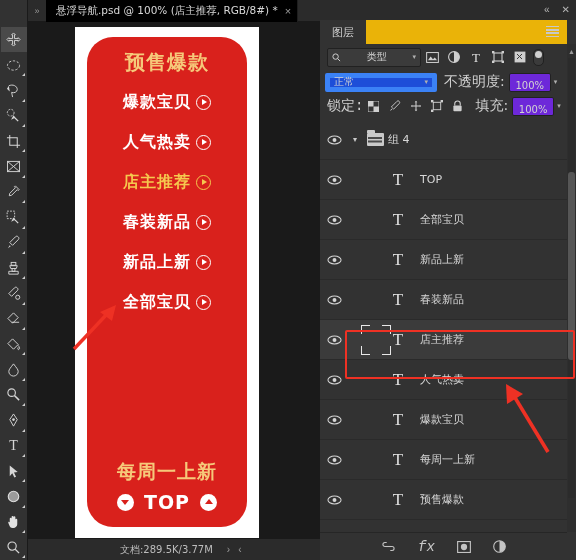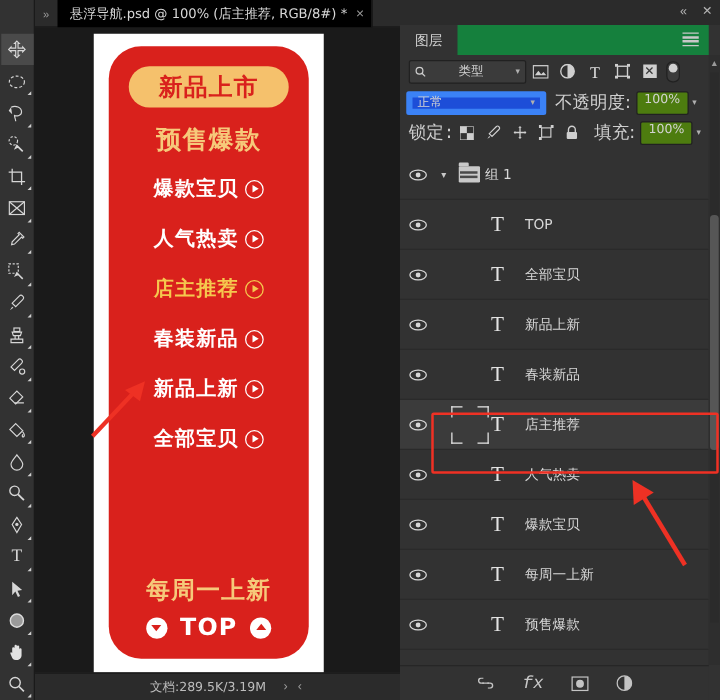--- a/index.html
+++ b/index.html
@@ -154,21 +154,21 @@
   }
   .dock-topbar {
     position: absolute; left: 0; top: 0; width: 256px; height: 20px;
     background: #2b2b2b; display: flex; align-items: center; justify-content: flex-end;
     padding-right: 6px; gap: 12px;
   }
   .dock-icon { color: #b4b4b4; font-size: 10px; line-height: 1; }
 
   .panel-tabs {
     position: absolute; left: 0; top: 20px; width: 247px; height: 24px;
-    background: #15803d; display: flex; align-items: flex-end;
+    background: #eab308; display: flex; align-items: flex-end;
   }
   .panel-tab {
     height: 24px; padding: 0 12px; background: #323232;
     display: flex; align-items: center;
     font-size: 11px; color: #d2d2d2;
     font-family: "DejaVu Sans", sans-serif;
   }
   .panel-menu {
     position: absolute; right: 8px; top: 6px;
     width: 13px; height: 11px;
@@ -208,23 +208,23 @@
     border: 5px solid #3b82f6; border-radius: 2px;
     display: flex; align-items: center; padding: 0 4px;
   }
   .blend-select .lbl { font-size: 10px; color: #d2d2d2; flex: 1; font-family: "DejaVu Sans", sans-serif; }
   .caret { color: #b0b0b0; font-size: 7px; }
   .row-label {
     font-size: 14px; color: #cfcfcf; margin-left: 7px;
     font-family: "DejaVu Sans", sans-serif; white-space: nowrap;
   }
   .num-field {
-    width: 42px; height: 19px; background: #4d7c0f;
+    width: 42px; height: 19px; background: #6d28d9;
     border: 1px solid #212121; border-radius: 2px;
-    display: flex; align-items: flex-start; justify-content: center;
+    display: flex; align-items: flex-end; justify-content: center;
     margin-left: 4px;
   }
   .num-field .lbl { font-size: 10px; color: #d2d2d2; font-family: "DejaVu Sans", sans-serif; }
   .mini-caret { margin-left: 3px; font-size: 7px; color: #b0b0b0; }
 
   .lock-row {
     position: absolute; left: 0; top: 94px; width: 247px; height: 24px;
     display: flex; align-items: center; padding: 0 5px;
   }
   .lock-ic { width: 21px; height: 20px; display: flex; align-items: center; justify-content: center; color: #cfcfcf; }
@@ -430,23 +430,20 @@
     <div class="doc-tab">
       <span class="doc-tab-title">悬浮导航.psd @ 100% (店主推荐, RGB/8#) *</span>
       <span class="doc-tab-close">×</span>
     </div>
   </div>
 
   <div class="canvas-area">
     <div class="artboard">
       <div class="banner">
 
-        <div class="pill">
-          <span class="pill-text">新品上市</span>
-        </div>
 
         <div class="nav-headline">预售爆款</div>
 
         <div class="nav-list">
           <div class="nav-item">
             <span class="nav-label">爆款宝贝</span>
             <span class="nav-arrow">
                 <i></i>
               </span>
           </div>
@@ -496,21 +493,21 @@
       </div>
     </div>
 
     <svg class="canvas-arrow" width="50" height="48" viewBox="0 0 50 48">
       <path d="M2 46 L36 10" stroke="#ee3124" stroke-width="3.4" fill="none"></path>
       <path d="M44 2 L28 9 L40 18 Z" fill="#ee3124"></path>
     </svg>
   </div>
 
   <div class="statusbar">
-    <span class="status-text">文档:289.5K/3.19M</span>
+    <span class="status-text">文档:289.5K/3.77M</span>
     <span class="status-chev">›</span>
     <span class="status-chev">‹</span>
   </div>
 
   <div class="dock">
 
     <div class="dock-topbar">
       <span class="dock-icon">«</span>
       <span class="dock-icon">✕</span>
     </div>
@@ -630,21 +627,21 @@
         <div class="eye-cell">
           <svg class="eye" width="15" height="10" viewBox="0 0 16 10">
               <ellipse cx="8" cy="5" rx="7" ry="4.2" fill="none" stroke="#d6d6d6" stroke-width="1.1"></ellipse>
               <circle cx="8" cy="5" r="2.1" fill="#d6d6d6"></circle>
             </svg>
         </div>
         <div class="disc-cell">▾</div>
         <div class="thumb-cell" style="width:26px;">
           <span class="folder-ic"></span>
         </div>
-        <span class="layer-name">组 1</span>
+        <span class="layer-name">组 4</span>
       </div>
 
       <div class="layer-row child">
         <div class="eye-cell">
           <svg class="eye" width="15" height="10" viewBox="0 0 16 10">
               <ellipse cx="8" cy="5" rx="7" ry="4.2" fill="none" stroke="#d6d6d6" stroke-width="1.1"></ellipse>
               <circle cx="8" cy="5" r="2.1" fill="#d6d6d6"></circle>
             </svg>
         </div>
         <div class="disc-cell"></div>

